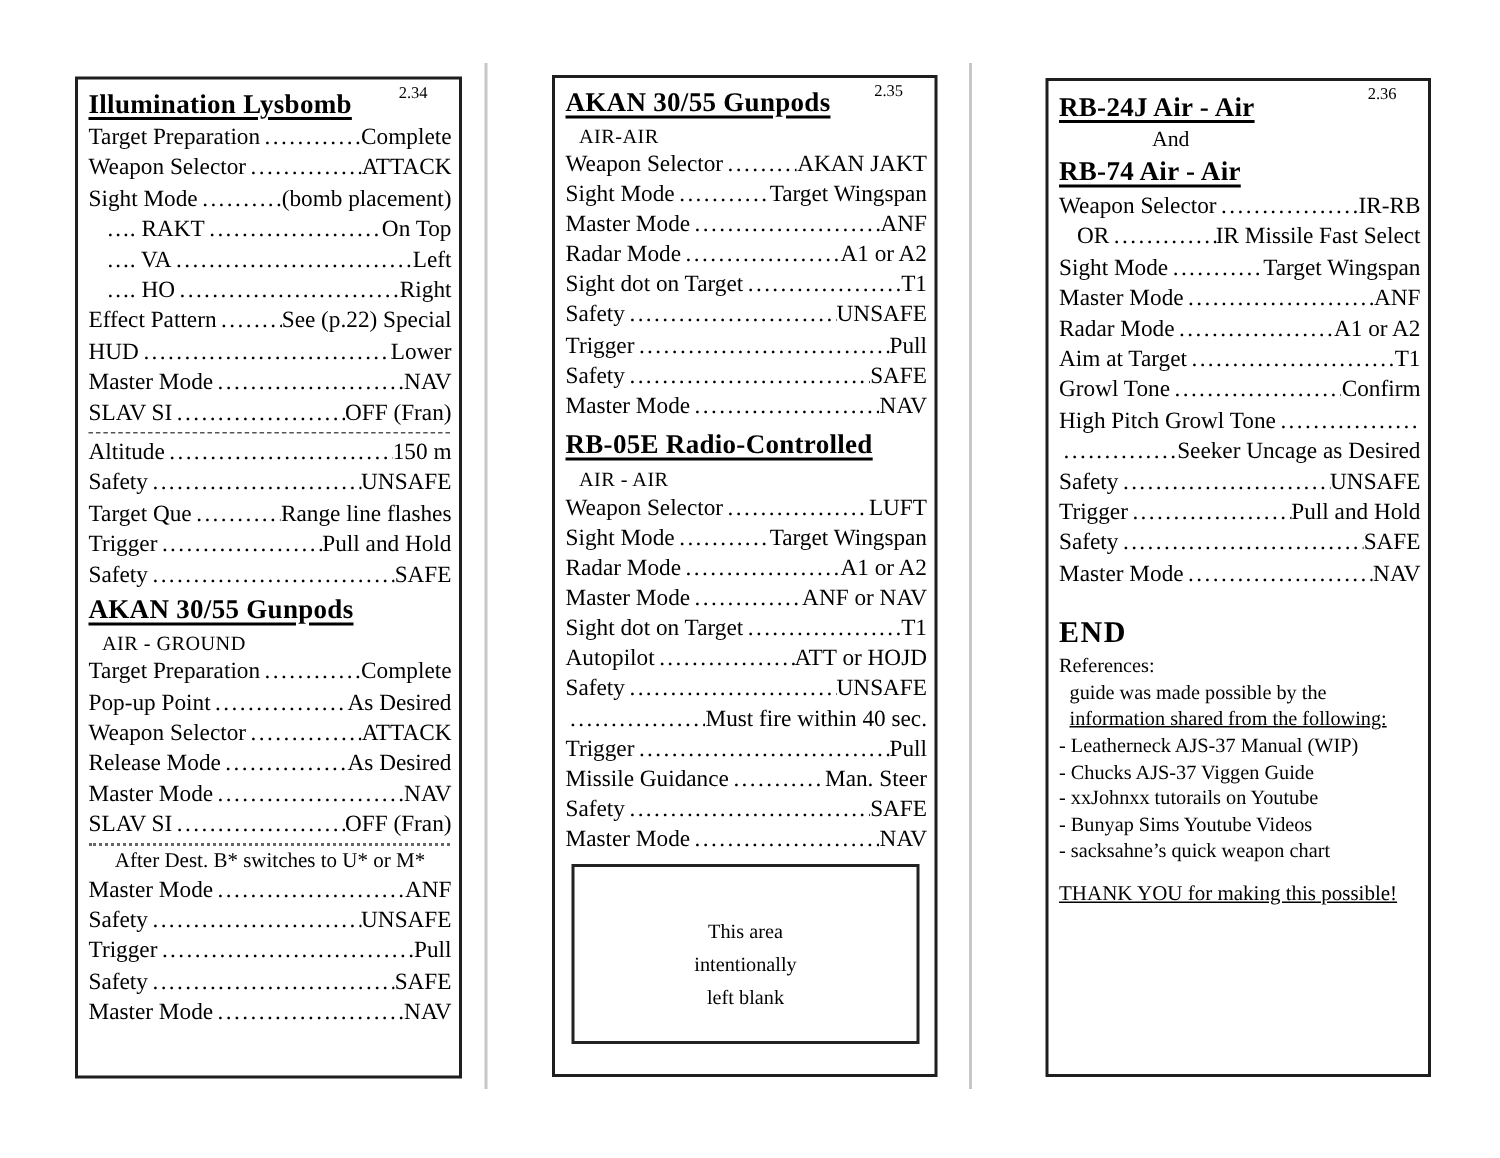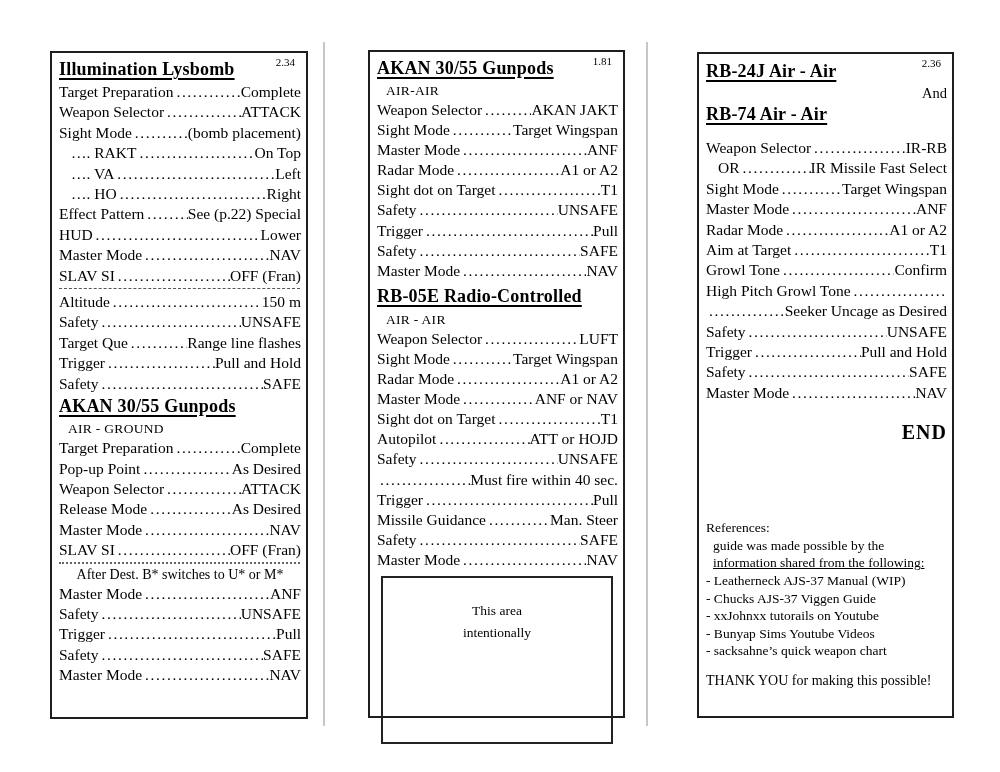--- a/index.html
+++ b/index.html
@@ -10,52 +10,52 @@
   }
   .colbox{
     position:absolute;box-sizing:border-box;background:#fff;
     border:2px solid #1e1e1e;padding:4px 5px 0 7px;
   }
   #col1{left:50px;top:51px;width:258px;height:668px;}
   #col2{left:368px;top:50px;width:257px;height:668px;padding-top:4px;}
   #col3{left:697px;top:52px;width:257px;height:666px;padding-top:5px;}
   .fold{position:absolute;top:42px;height:684px;width:2px;background:#c7c7c7;}
   #fold1{left:323px;} #fold2{left:646px;}
-  .pagenum{position:absolute;top:3px;right:11px;font-size:11px;line-height:12px;}
+  .pagenum{position:absolute;top:3px;right:21px;font-size:11px;line-height:12px;}
   .heading{
     font-size:18px;font-weight:bold;line-height:24px;margin:0 0 1px 0;
     white-space:nowrap;letter-spacing:.2px;
   }
   .heading .ht{
     text-decoration:underline;text-decoration-thickness:2px;text-underline-offset:3px;
   }
   #col2 .heading.second{margin-top:3px;margin-bottom:2px;}
-  #col3 .heading.second{margin-bottom:12px;}
+  #col3 .heading.second{margin-bottom:2px;}
   .row{display:flex;align-items:baseline;font-size:15.5px;white-space:nowrap;}
   #col1 .row{line-height:20.4px;}
   #col2 .row{line-height:20.1px;}
   #col3 .row{line-height:20.4px;}
   .row.ind .lbl{padding-left:12px;}
   .lbl{flex:0 0 auto;}
   .val{flex:0 0 auto;}
   .dots{flex:1 1 auto;min-width:6px;overflow:hidden;letter-spacing:1.6px;padding:0 3px;}
   .sub{font-size:13.5px;line-height:19px;padding-left:9px;letter-spacing:.3px;}
   .note{font-size:14px;line-height:18px;text-align:center;}
   .dashsep{border-top:1px dashed #555;margin:2px 1px 3px 0;height:0;}
   .dotsep{border-top:2px dotted #666;margin:1px 1px 2px 0;height:0;}
-  .and{font-size:14.5px;line-height:18px;padding-left:62px;text-align:right;}
-  .end{font-size:20px;font-weight:bold;text-align:right;margin-top:16px;line-height:26px;letter-spacing:1px;}
+  .and{font-size:14.5px;line-height:18px;padding-left:62px;}
+  .end{font-size:20px;font-weight:bold;text-align:left;margin-top:16px;line-height:26px;letter-spacing:1px;}
   .blankbox{
-    border:2px solid #222;box-sizing:border-box;margin:6px 5px 0 4px;height:168px;
-    text-align:center;font-size:13.5px;line-height:22px;padding-top:22px;
+    border:2px solid #222;box-sizing:border-box;margin:6px 5px 0 4px;height:120px;
+    text-align:center;font-size:13.5px;line-height:22px;padding-top:32px;
   }
-  .refs{margin-top:74px;font-size:13.5px;line-height:17.6px;}
+  .refs{font-size:13.5px;line-height:17.6px;}
   .refs .ind{padding-left:7px;}
   .refs .u{text-decoration:underline;}
-  .thanks{margin-top:12px;font-size:14px;line-height:18px;white-space:nowrap;}
+  .thanks{margin-top:12px;font-size:14px;line-height:18px;white-space:nowrap;text-decoration:underline;}
 </style>
 </head>
 <body>
 
 <div class="fold" id="fold1"></div>
 <div class="fold" id="fold2"></div>
 
 <section class="colbox" id="col1">
   <div class="pagenum">2.34</div>
   <div class="blocks">
@@ -192,21 +192,21 @@
       </div>
       <div class="row">
         <span class="lbl">Master Mode</span>
         <span class="dots">..........................................................................................</span>
         <span class="val">NAV</span>
       </div>
     </div>
 </section>
 
 <section class="colbox" id="col2">
-  <div class="pagenum">1.81</div>
+  <div class="pagenum">2.35</div>
   <div class="blocks">
       <h2 class="heading"><span class="ht">AKAN 30/55 Gunpods</span></h2>
       <div class="sub">AIR-AIR</div>
       <div class="row">
         <span class="lbl">Weapon Selector</span>
         <span class="dots">..........................................................................................</span>
         <span class="val">AKAN JAKT</span>
       </div>
       <div class="row">
         <span class="lbl">Sight Mode</span>
@@ -306,20 +306,21 @@
         <span class="val">SAFE</span>
       </div>
       <div class="row">
         <span class="lbl">Master Mode</span>
         <span class="dots">..........................................................................................</span>
         <span class="val">NAV</span>
       </div>
       <div class="blankbox">
         <div class="blankline">This area</div>
         <div class="blankline">intentionally</div>
+        <div class="blankline">left blank</div>
       </div>
     </div>
 </section>
 
 <section class="colbox" id="col3">
   <div class="pagenum">2.36</div>
   <div class="blocks">
       <h2 class="heading"><span class="ht">RB-24J Air - Air</span></h2>
       <div class="and">And</div>
       <h2 class="heading second"><span class="ht">RB-74 Air - Air</span></h2>

